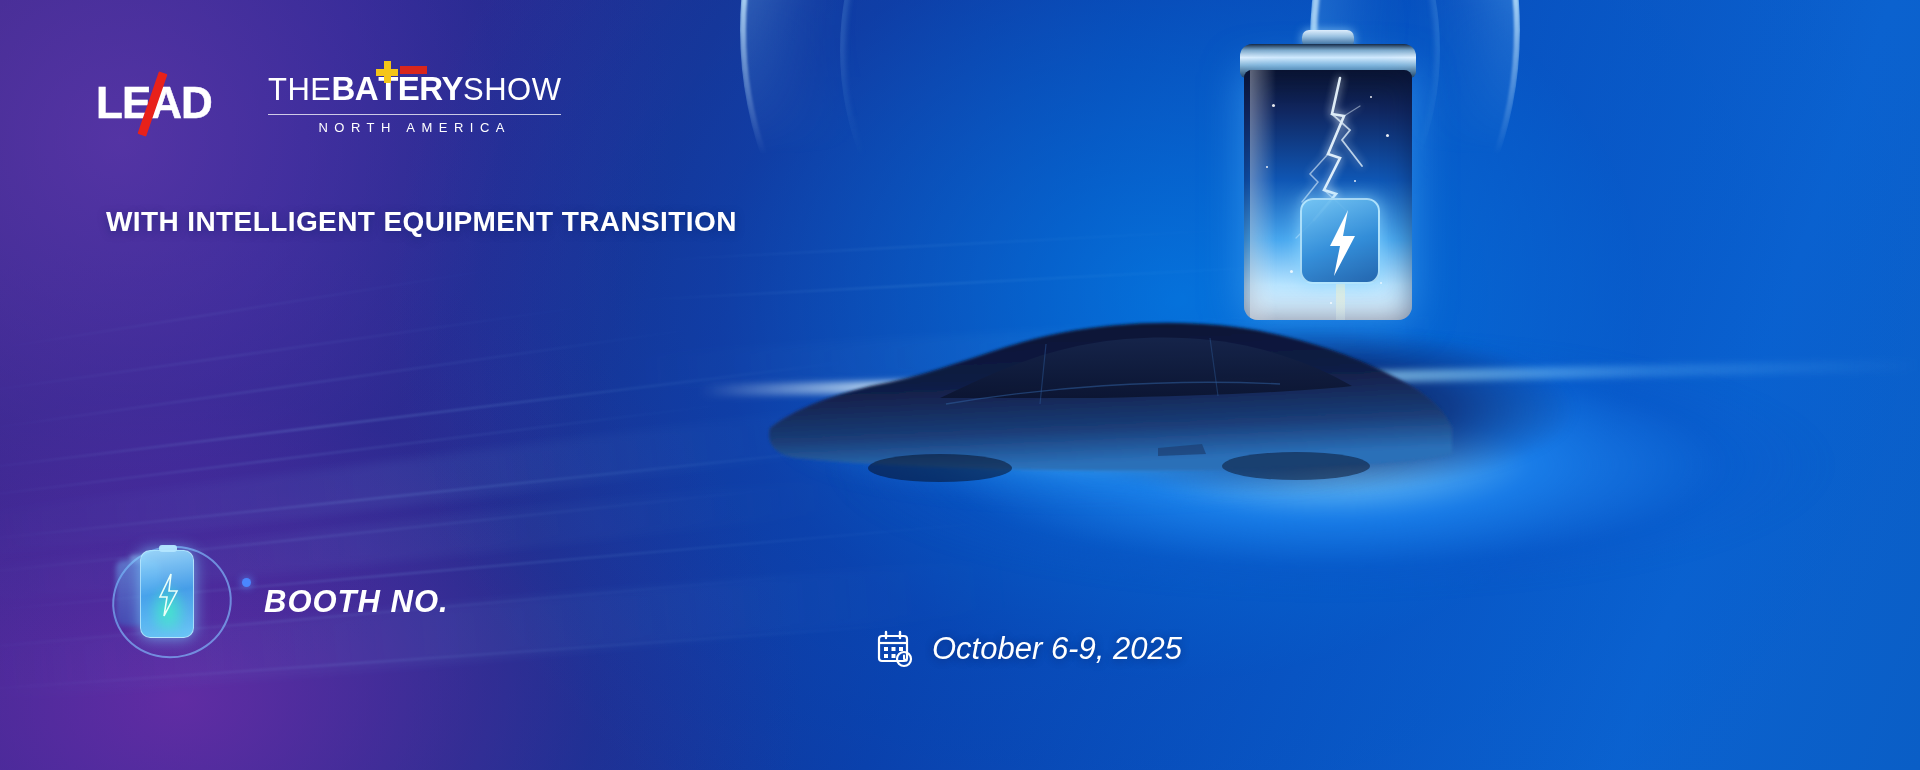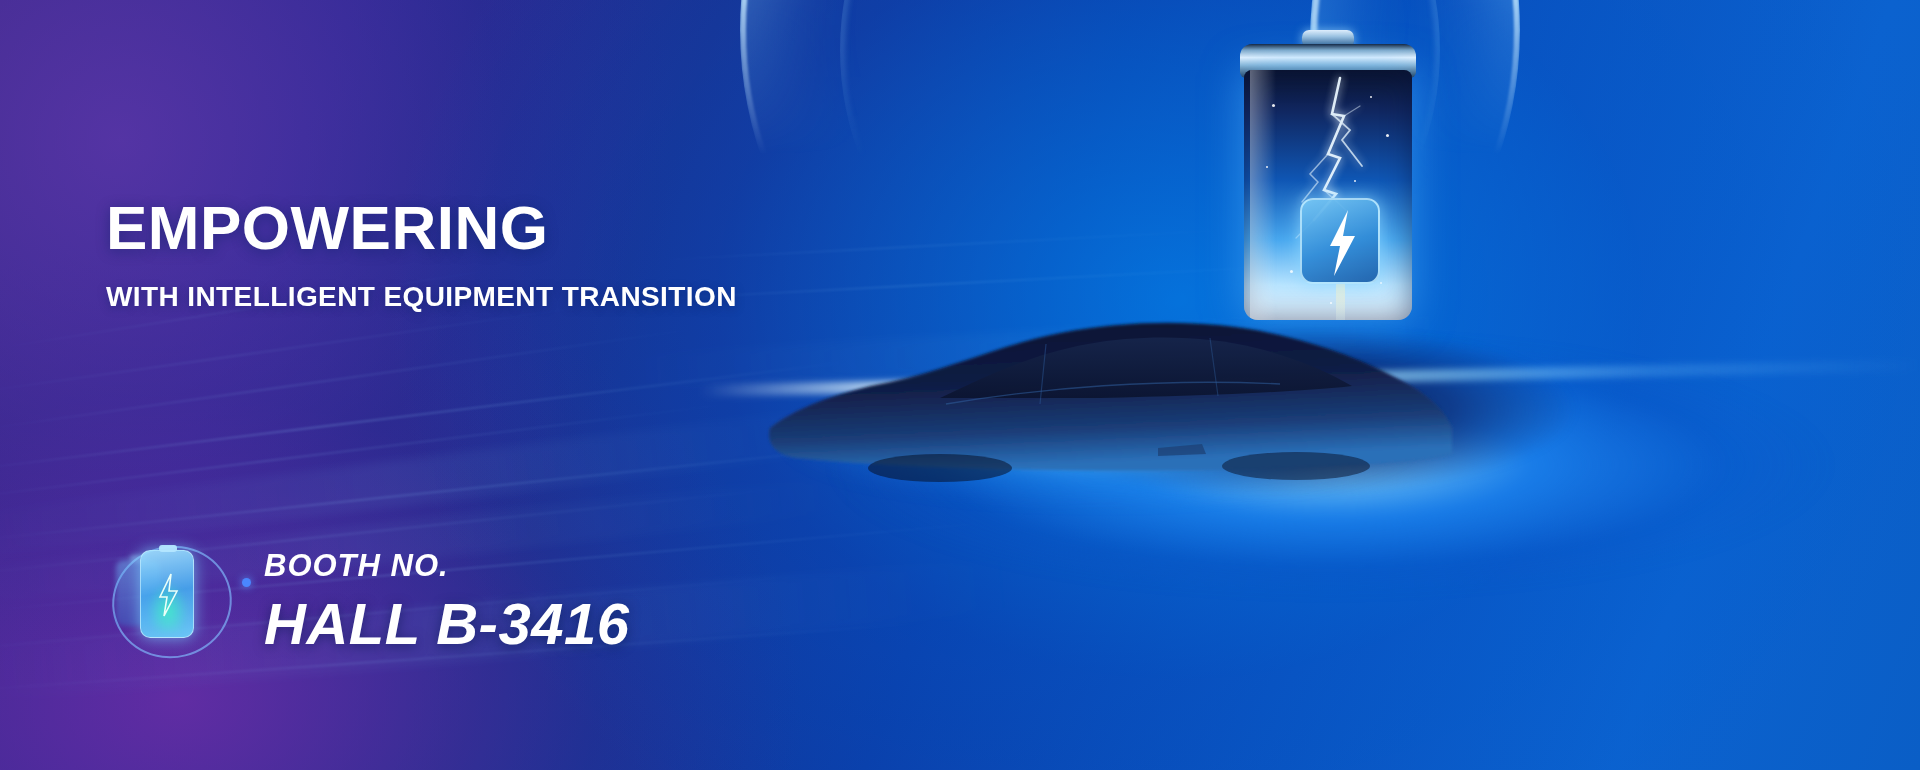--- a/index.html
+++ b/index.html
@@ -340,41 +340,73 @@
         C560,92 460,96 360,98 Z"></path>
       <path fill="none" stroke="#2f5e9e" stroke-width="1.4" opacity="0.55" d="M206,104 C300,88 420,78 540,84"></path>
       <path fill="none" stroke="#2f5e9e" stroke-width="1.2" opacity="0.45" d="M306,44 L300,104"></path>
       <path fill="none" stroke="#2f5e9e" stroke-width="1.2" opacity="0.4" d="M470,38 L478,96"></path>
       <path fill="#1d3f72" opacity="0.7" d="M418,148 L462,144 L466,154 L418,156 Z"></path>
       <ellipse cx="200" cy="168" rx="72" ry="14" fill="#081028" opacity="0.55"></ellipse>
       <ellipse cx="556" cy="166" rx="74" ry="14" fill="#081028" opacity="0.5"></ellipse>
     </svg>
   </div>
 
+  <div class="logos">
+    <div class="lead-logo">
+      <div class="lead-text">LEAD</div>
+      <div class="lead-slash"></div>
+    </div>
+
+    <div class="tbs-logo">
+      <div class="tbs-row1">
+        <span class="tbs-thin">THE </span>
+        <span class="tbs-bold">BA</span>
+        <span class="tbs-bold">TERY</span>
+        <span class="tbs-thin"> SHOW</span>
+        <span class="tbs-plus"></span>
+        <span class="tbs-minus"></span>
+      </div>
+      <div class="tbs-rule"></div>
+      <div class="tbs-row2">NORTH AMERICA</div>
+    </div>
+  </div>
 
   <div class="headline">
-    <div class="h-line">EMPOWERING</div>
     <div class="subhead">WITH INTELLIGENT EQUIPMENT TRANSITION</div>
   </div>
 
   <div class="booth">
     <div class="booth-icon">
       <div class="ring"></div>
       <div class="ring-dot"></div>
       <div class="bat-ghost"></div>
       <div class="bat-small">
         <div class="bat-small-glow"></div>
         <svg class="bat-small-bolt" viewBox="0 0 24 44">
           <polygon points="15,1 4,24 11,24 8,43 21,18 13,18" fill="none" stroke="#eafff8" stroke-width="1.6"></polygon>
         </svg>
       </div>
     </div>
     <div class="booth-text">
       <div class="booth-label">BOOTH NO.</div>
-      <div class="booth-hall">HALL B-3416</div>
     </div>
   </div>
 
   <div class="meta">
+    <div class="meta-item">
+      <svg class="meta-icon" viewBox="0 0 38 38">
+        <rect x="3" y="6" width="28" height="25" rx="3" fill="none" stroke="#fff" stroke-width="2.2"></rect>
+        <path d="M3 13 H31" stroke="#fff" stroke-width="2.2"></path>
+        <path d="M10 2 V8 M24 2 V8" stroke="#fff" stroke-width="2.4" stroke-linecap="round"></path>
+        <rect x="8" y="17" width="4" height="4" fill="#fff"></rect>
+        <rect x="15.5" y="17" width="4" height="4" fill="#fff"></rect>
+        <rect x="23" y="17" width="4" height="4" fill="#fff"></rect>
+        <rect x="8" y="24" width="4" height="4" fill="#fff"></rect>
+        <rect x="15.5" y="24" width="4" height="4" fill="#fff"></rect>
+        <circle cx="28" cy="29" r="7" fill="none" stroke="#fff" stroke-width="2.2"></circle>
+        <path d="M28 25.5 V29 L30.5 30.5" stroke="#fff" stroke-width="2" stroke-linecap="round" fill="none"></path>
+      </svg>
+      <span class="meta-text">October 6-9, 2025</span>
+    </div>
 
   </div>
 
 </div>
 
 </body></html>

